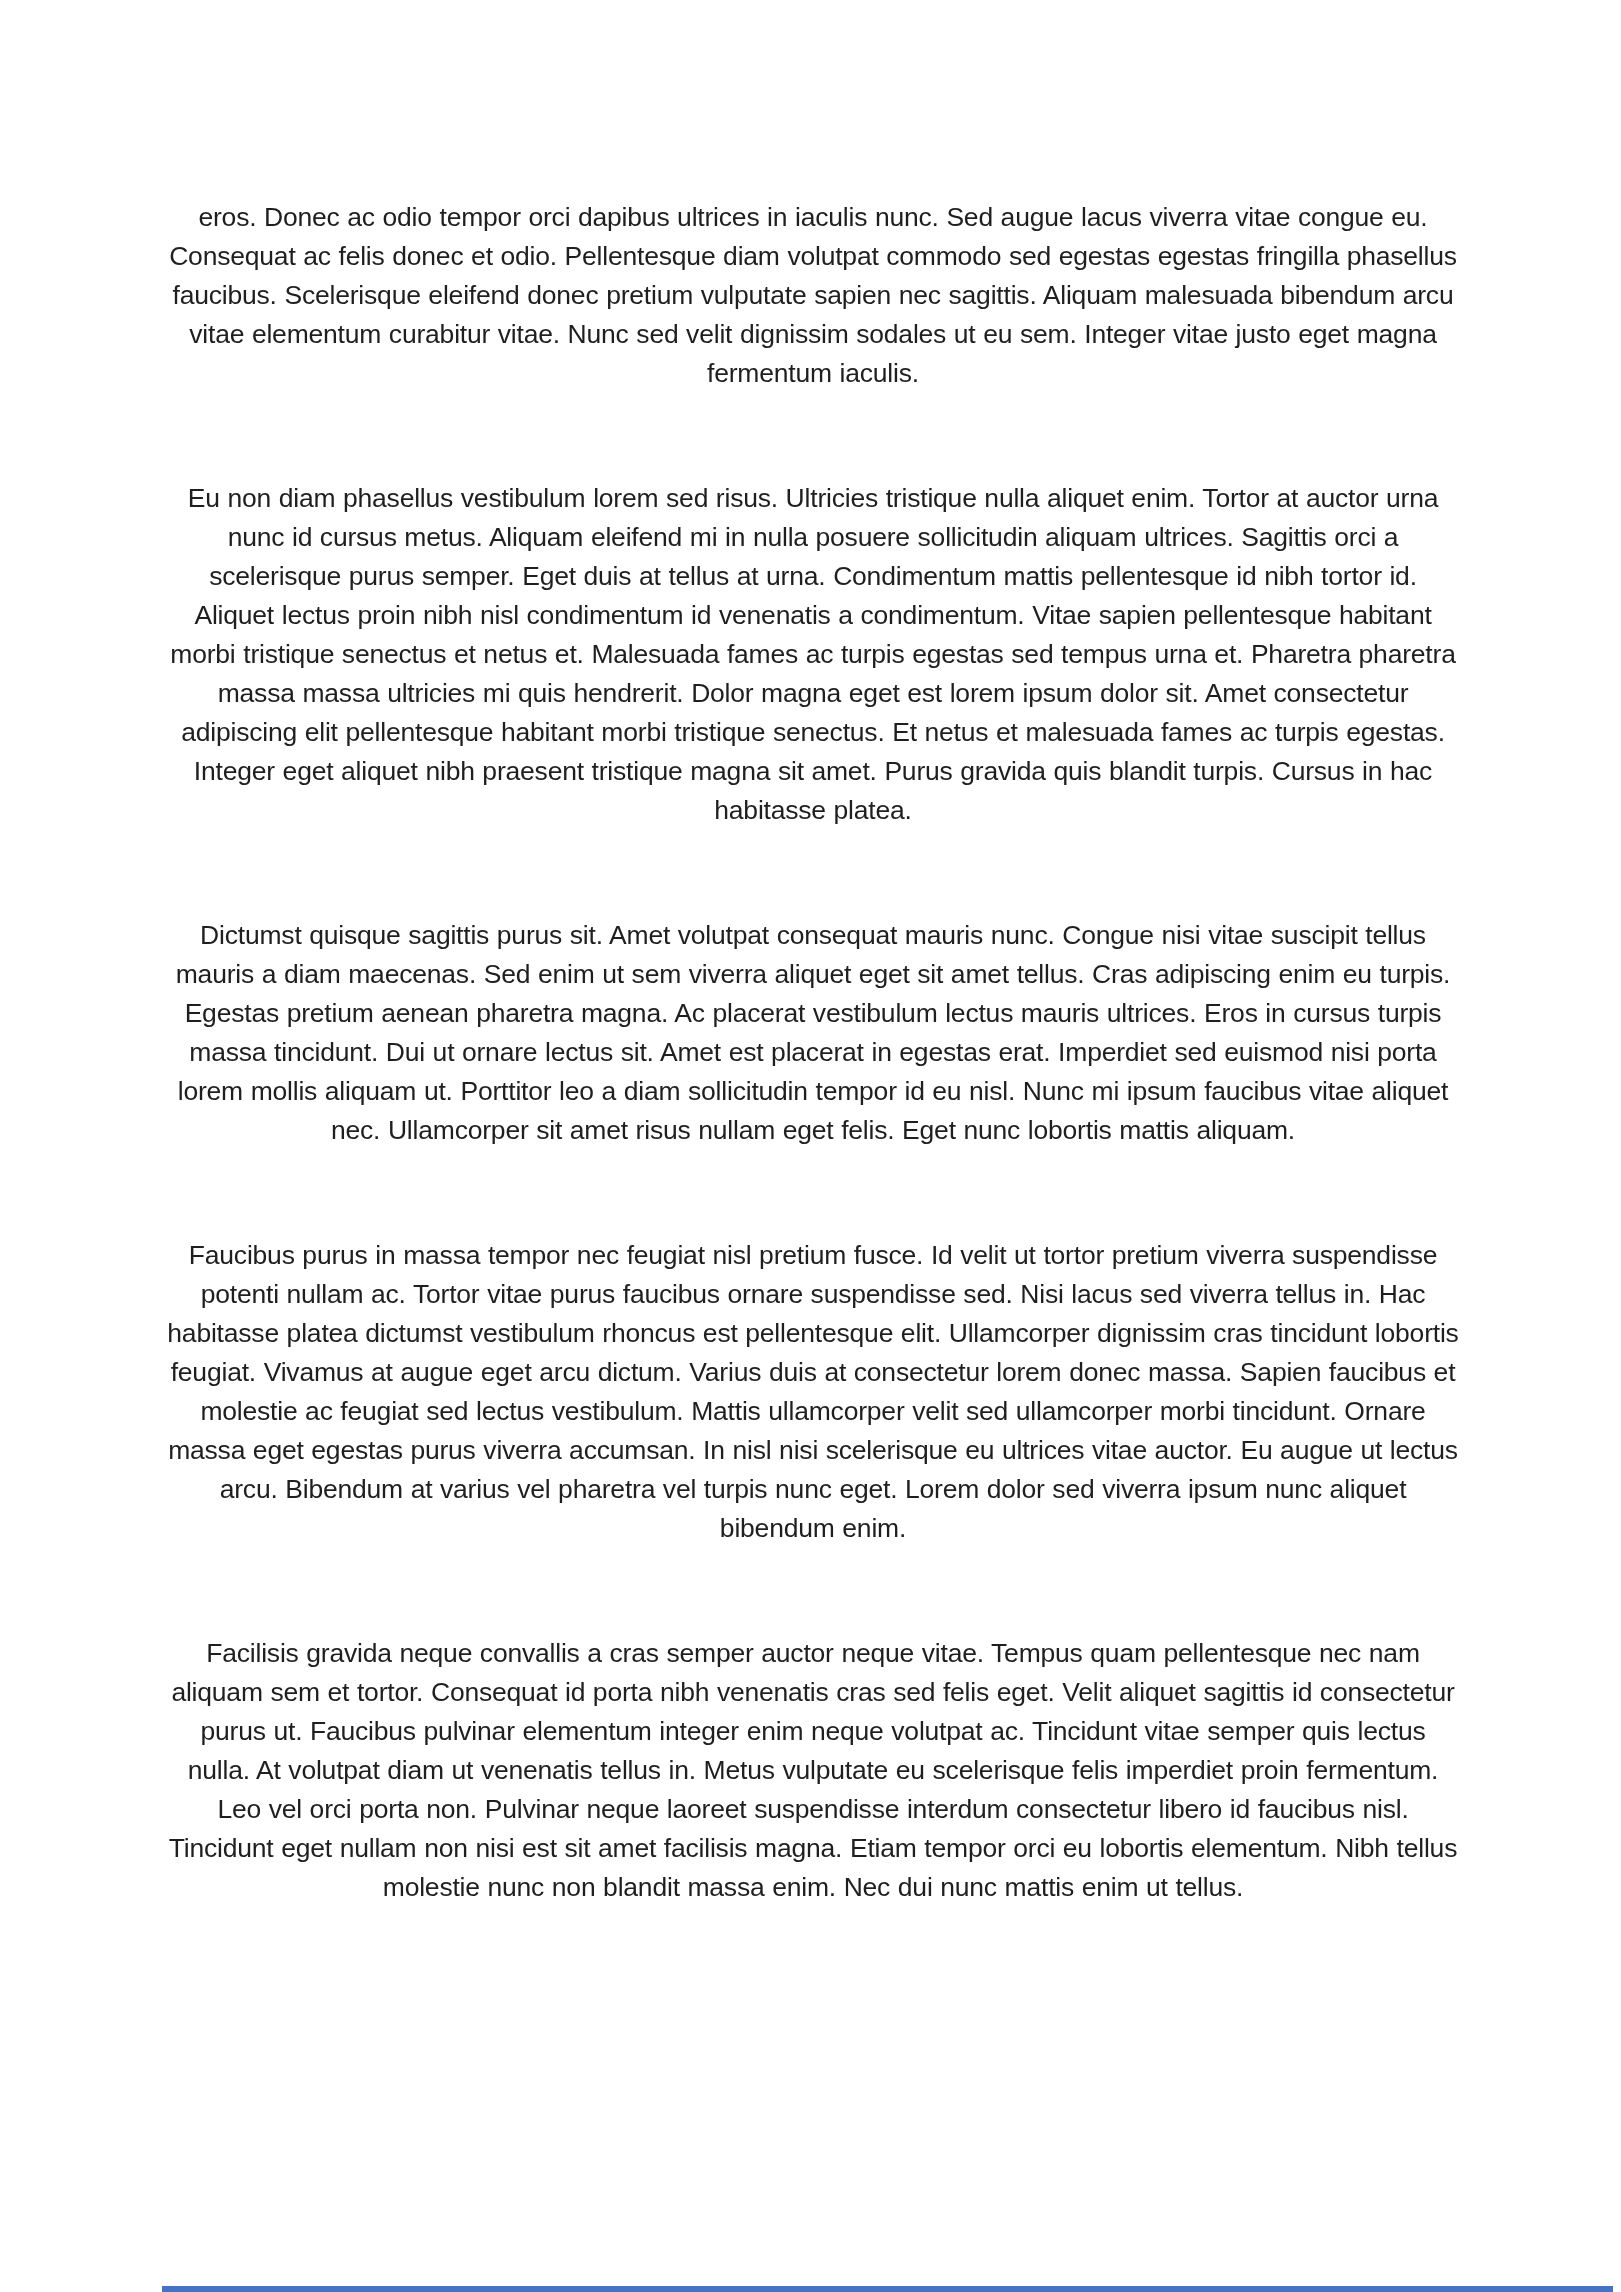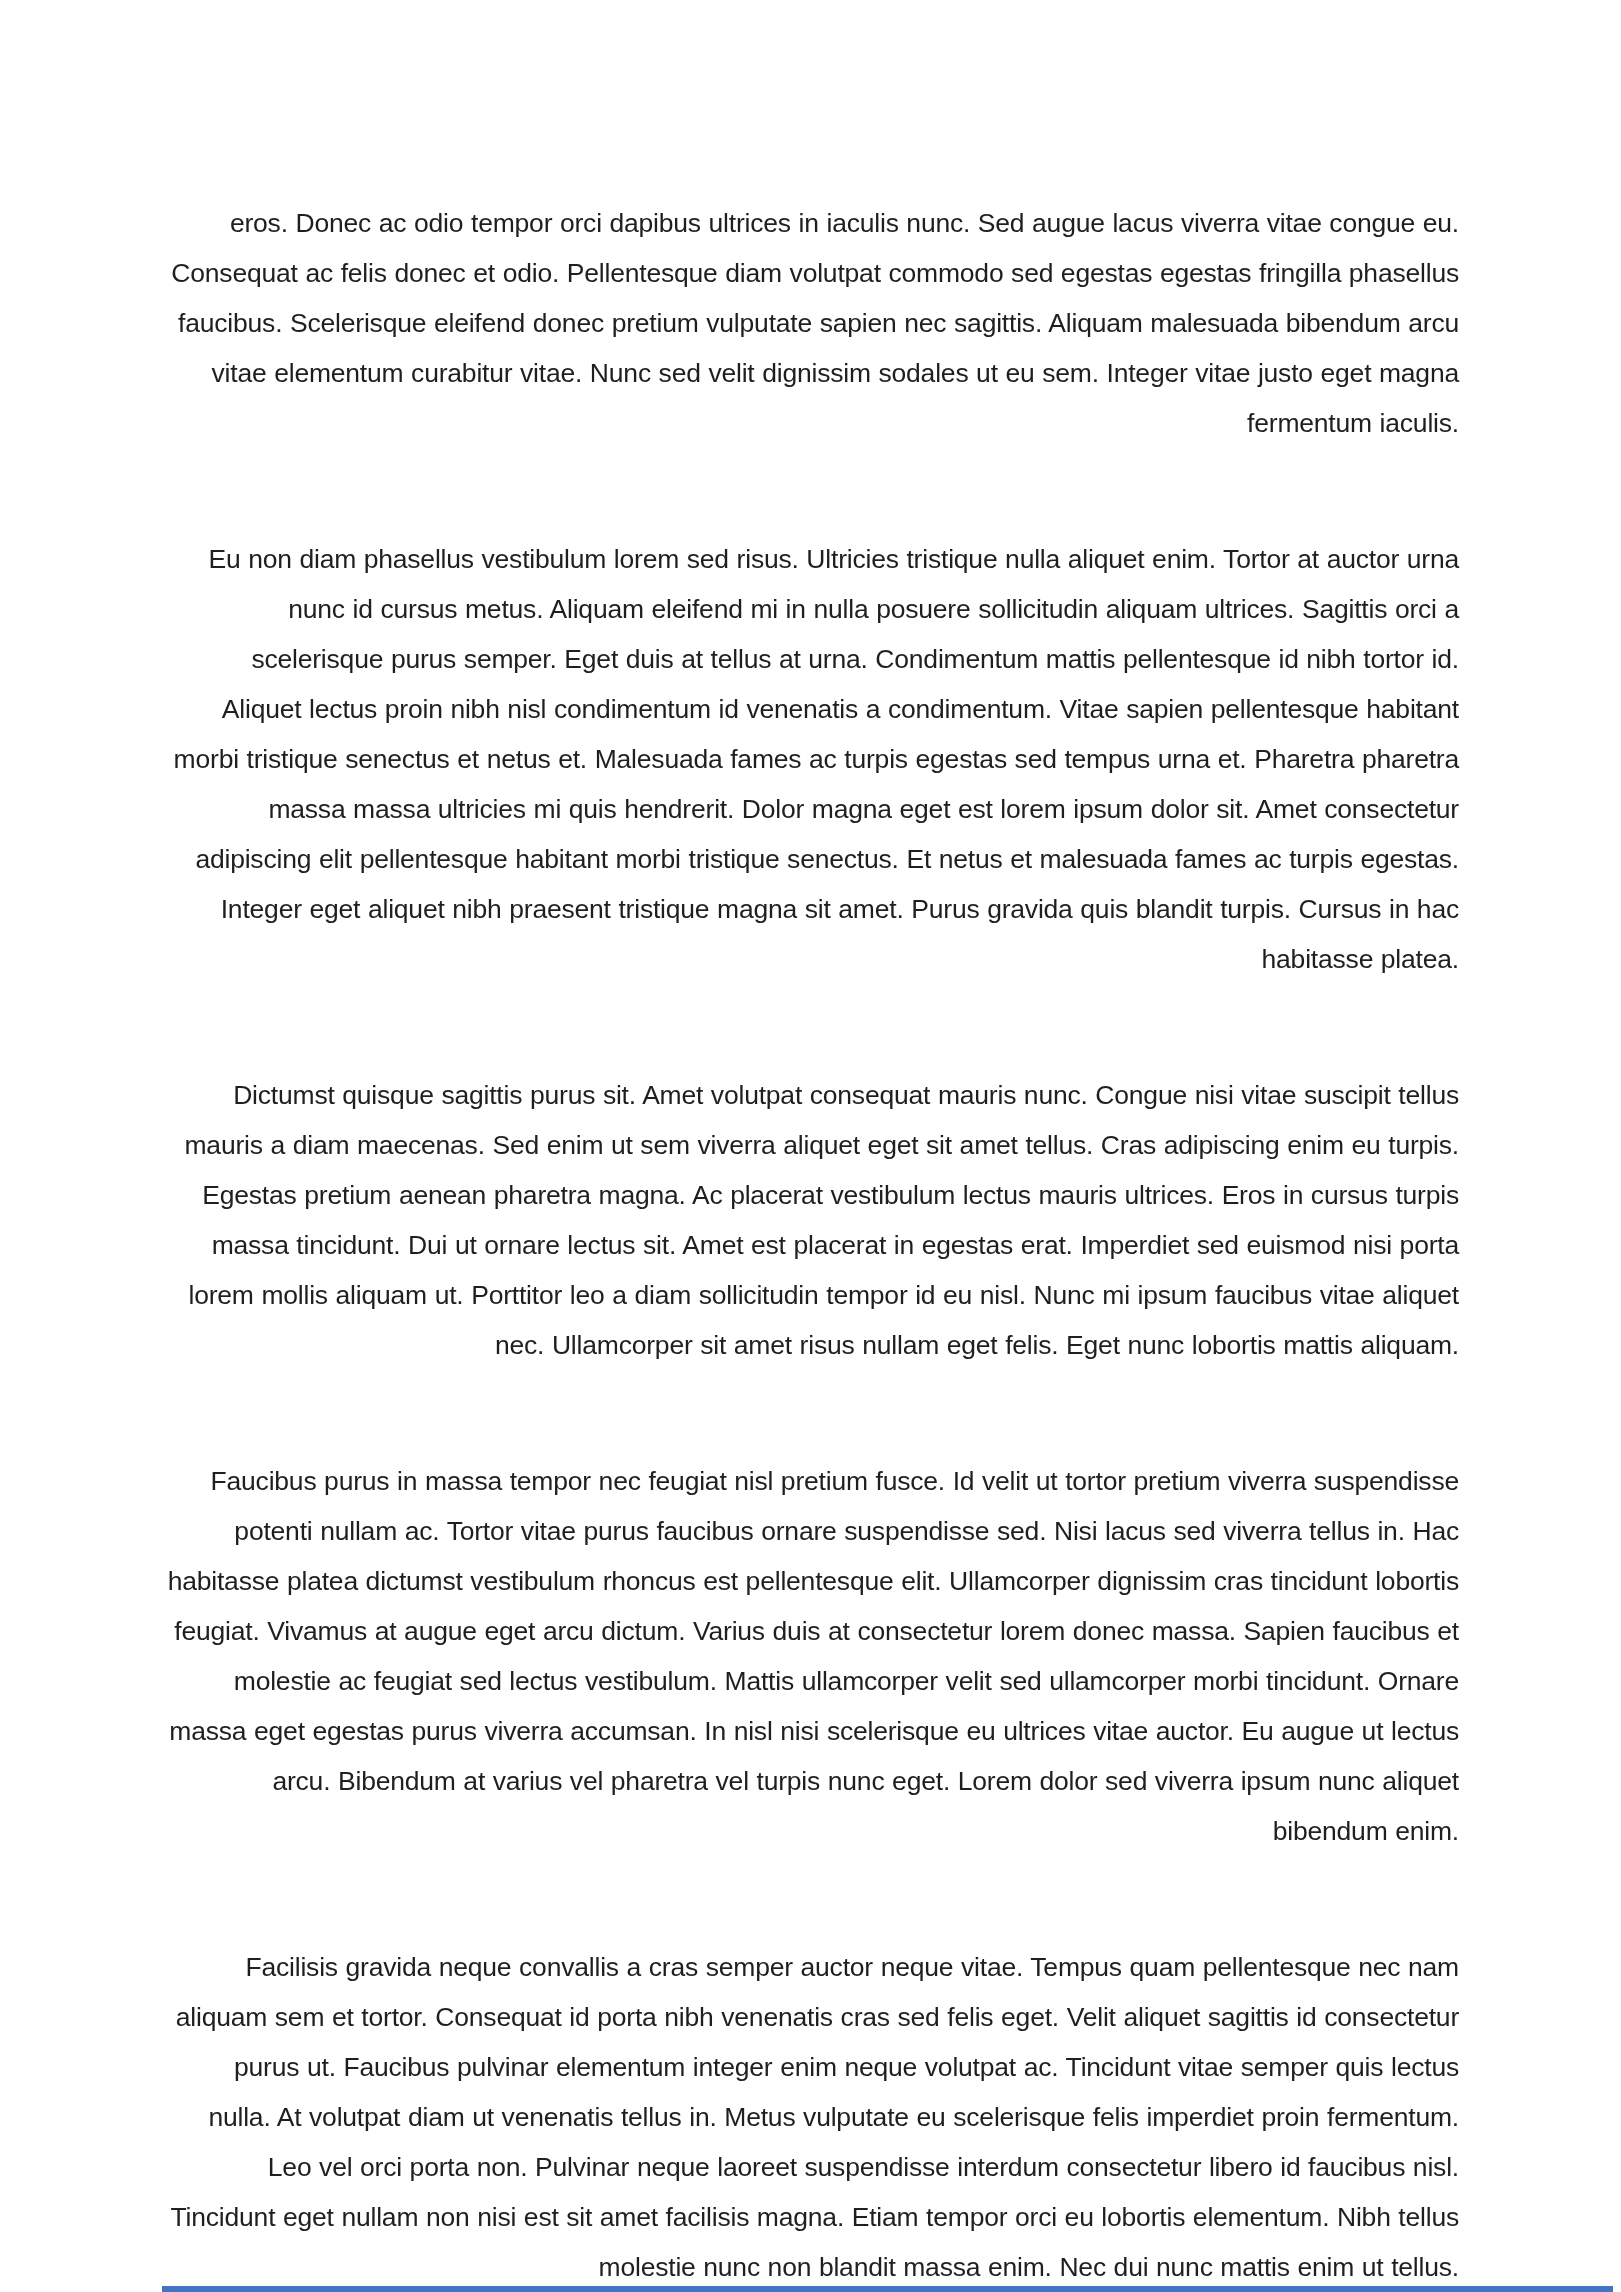--- a/index.html
+++ b/index.html
@@ -17,25 +17,25 @@
   }
   .content {
     position: absolute;
     left: 167px;
     top: 198px;
     width: 1292px;
   }
   .content p {
     margin: 0 0 86px 0;
     font-size: 26.5px;
-    line-height: 50px;
+    line-height: 39px;
     letter-spacing: -0.2px;
     word-spacing: 0.5px;
     color: #1f1f1f;
-    text-align: right;
+    text-align: center;
   }
   .bottom-bar {
     position: absolute;
     left: 162px;
     bottom: 0;
     width: 1451px;
     height: 6.9px;
     background: #4472c4;
   }
 </style>

